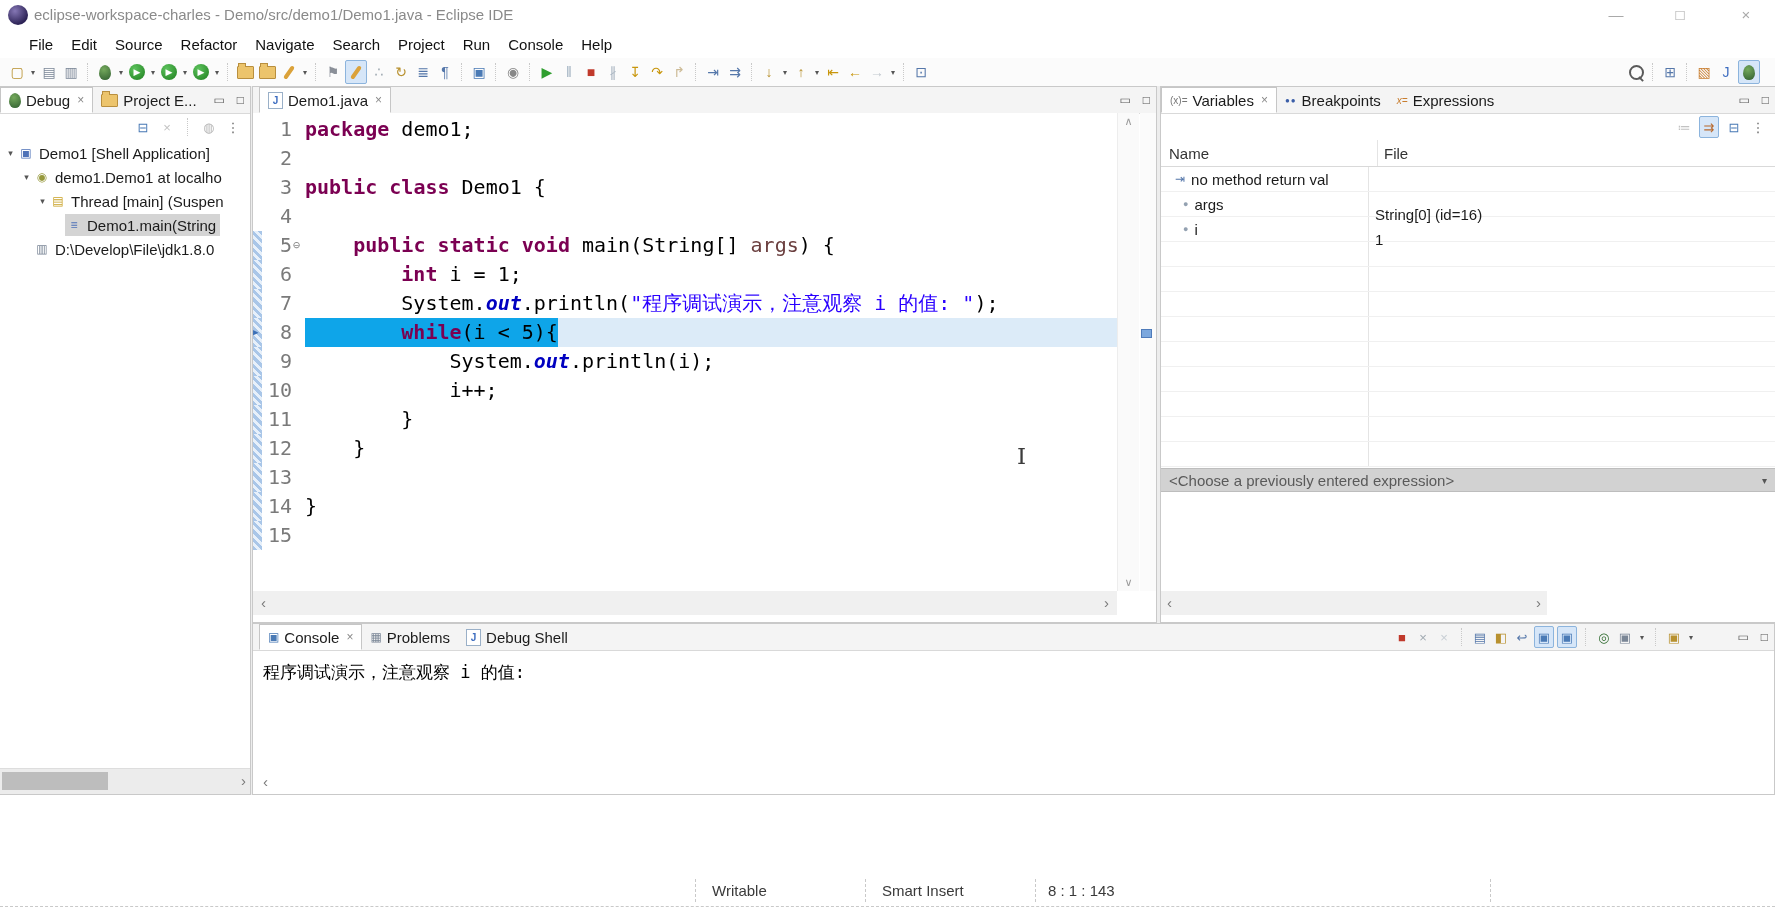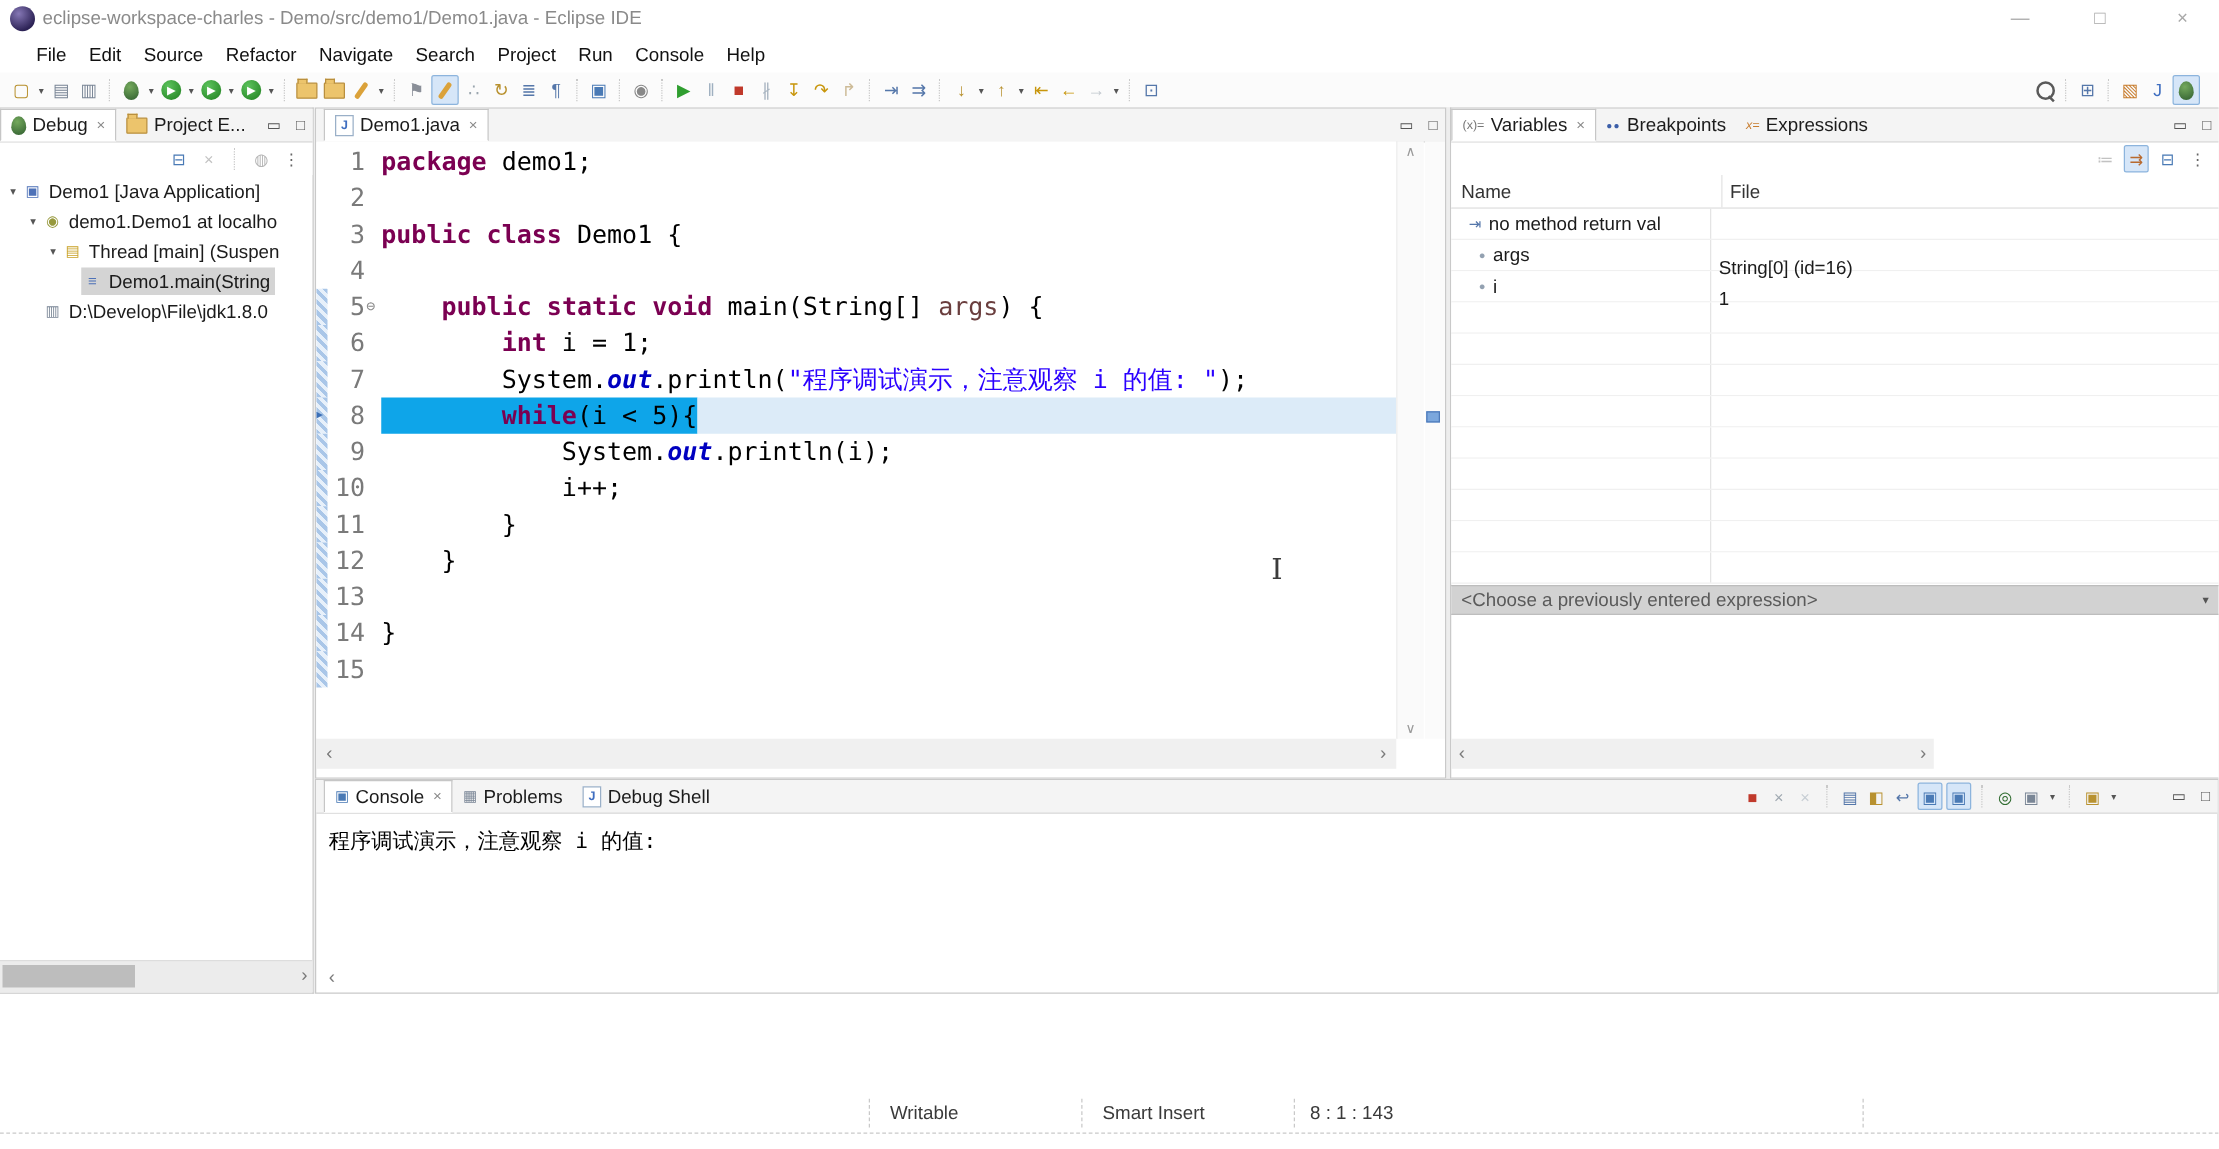--- a/index.html
+++ b/index.html
@@ -245,21 +245,21 @@
         <span class="vt-icon" style="color: rgb(194, 194, 194);">×</span>
         <span class="tb-sep"></span>
         <span class="vt-icon" style="color: rgb(181, 181, 181);">◍</span>
         <span class="vt-icon" style="color: rgb(102, 102, 102);">⋮</span>
       </div>
     <div class="tree" id="debug-tree">
         <div class="tree-row" style="padding-left: 4px;">
           <span class="tw-arrow">▾</span>
           <span class="row-core">
             <span class="tw-icon" style="color: rgb(78, 114, 184);">▣</span>
-            <span>Demo1 [Java Application]</span>
+            <span>Demo1 [Shell Application]</span>
           </span>
         </div>
         <div class="tree-row" style="padding-left: 20px;">
           <span class="tw-arrow">▾</span>
           <span class="row-core">
             <span class="tw-icon" style="color: rgb(151, 153, 61);">◉</span>
             <span>demo1.Demo1 at localho</span>
           </span>
         </div>
         <div class="tree-row" style="padding-left: 36px;">

